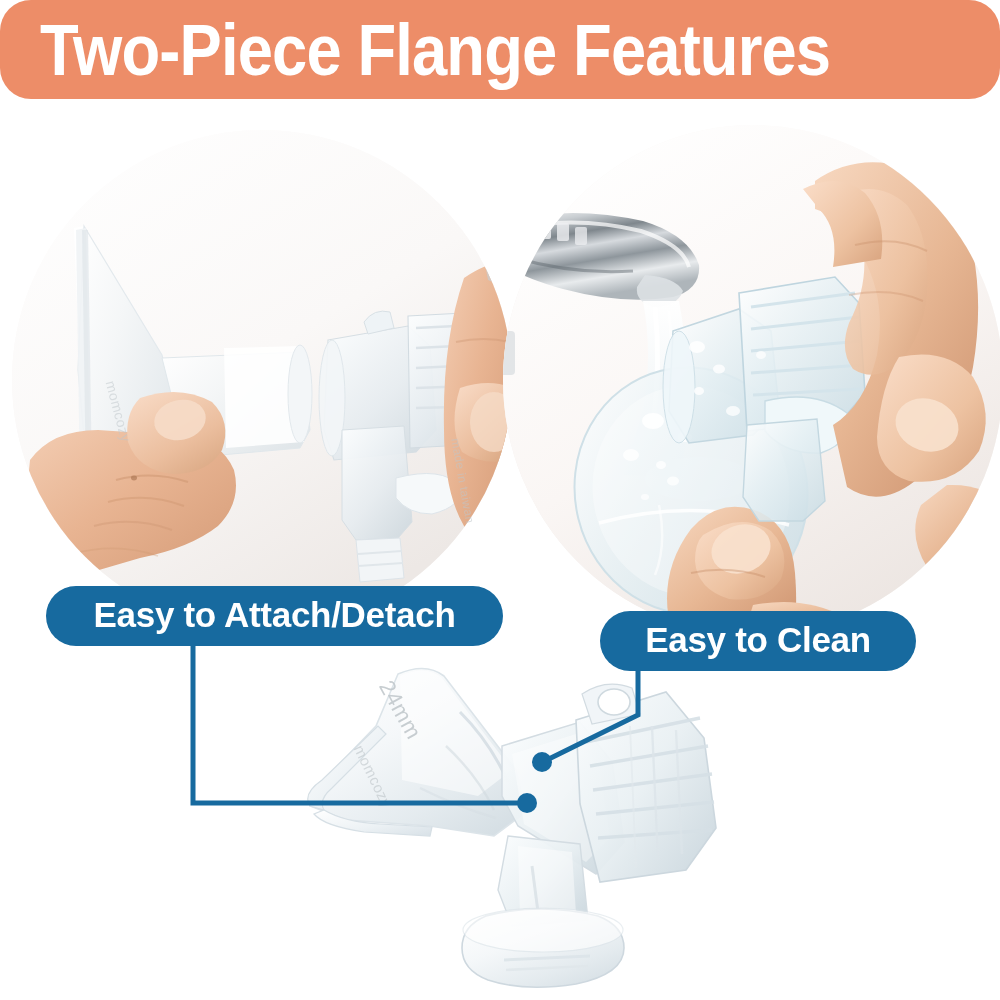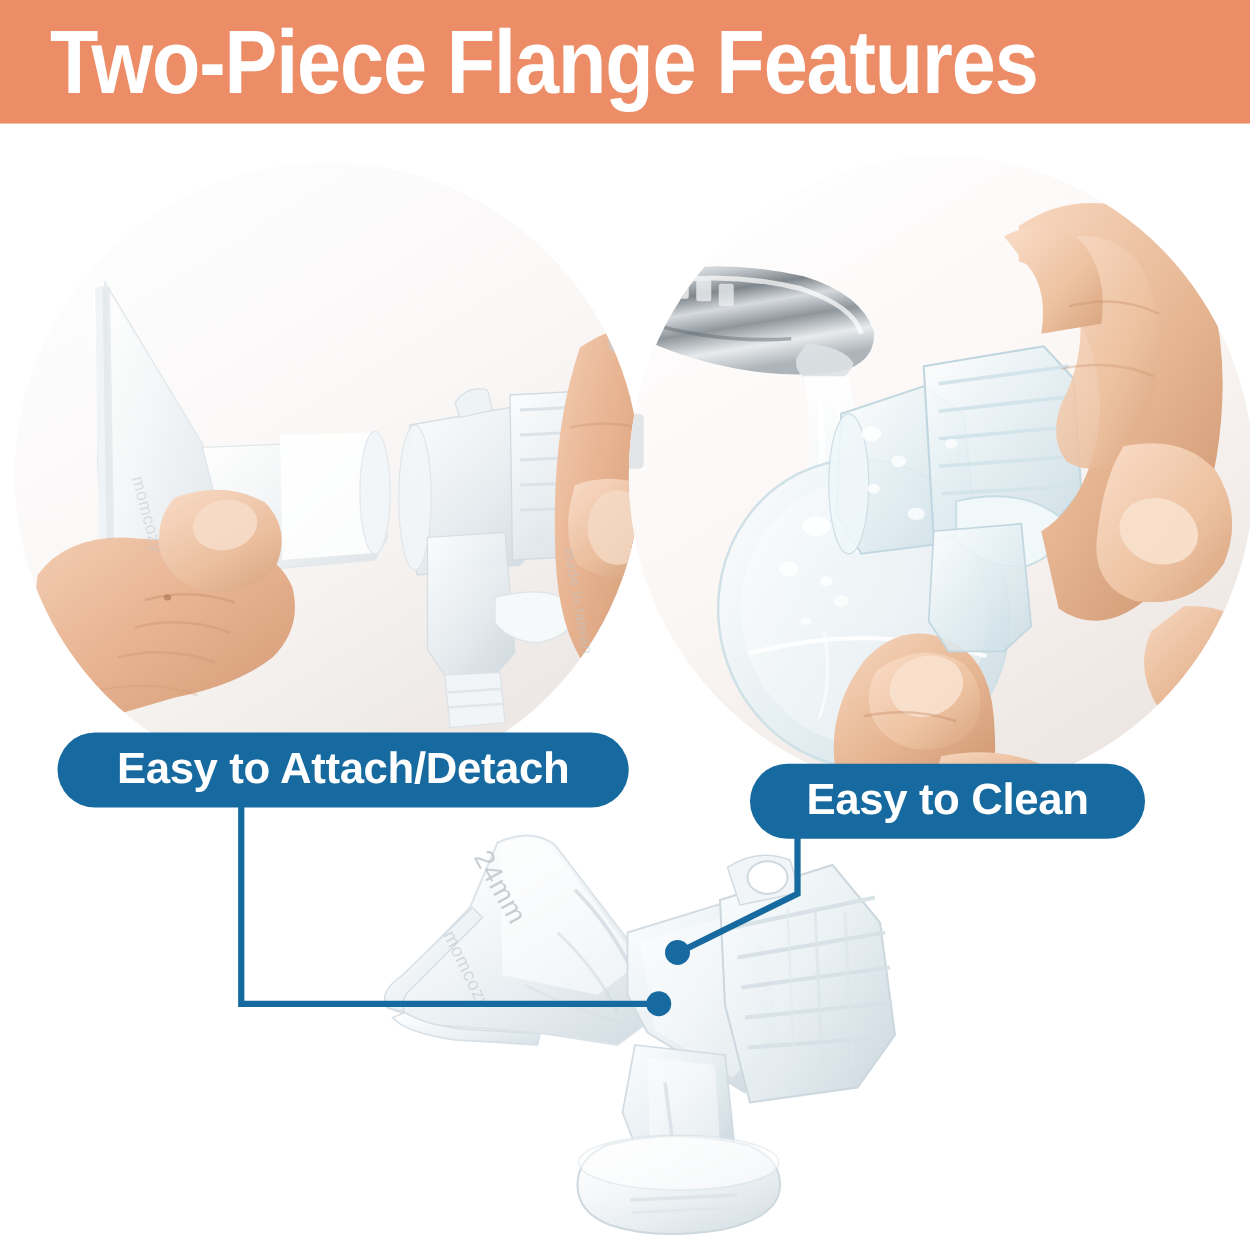--- a/index.html
+++ b/index.html
@@ -20,20 +20,21 @@
 
   
   .header-banner {
     position: absolute;
     left: 0;
     top: 0;
     width: 1000px;
     height: 99px;
     background: #ED8D68;
     overflow: hidden;
+    border-radius: 31px;
   }
   .header-title {
     position: absolute;
     left: 40px;
     top: 50%;
     transform: translateY(-50%) scaleX(0.88);
     transform-origin: left center;
     color: #FFFFFF;
     font-family: "Liberation Sans", sans-serif;
     font-weight: bold;

